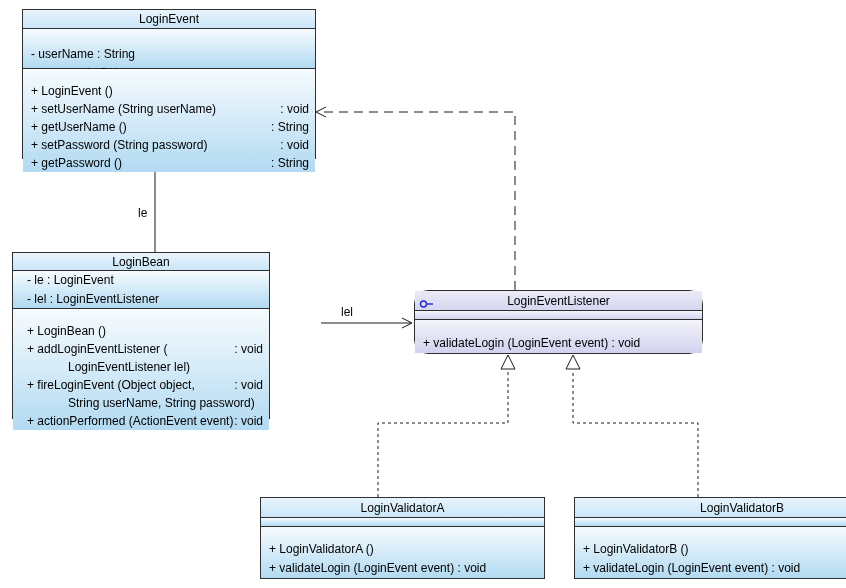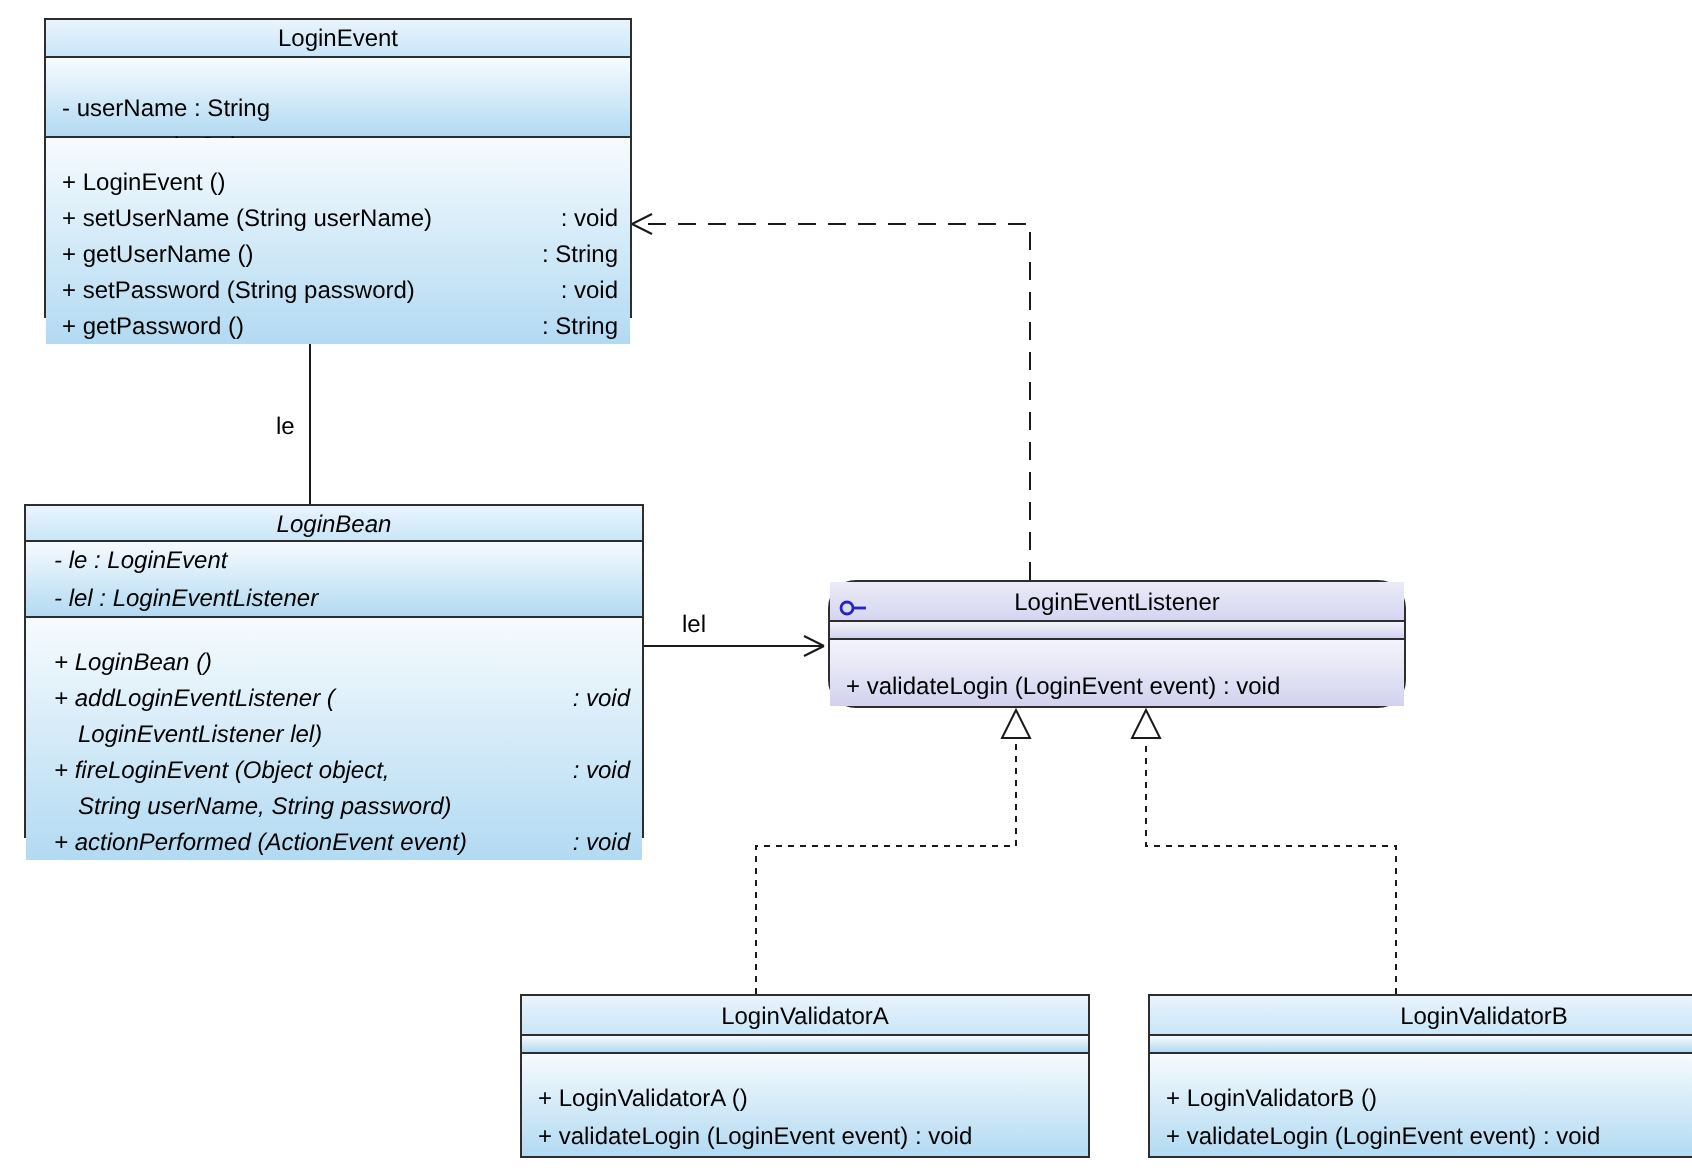--- a/index.html
+++ b/index.html
@@ -32,21 +32,21 @@
     box-sizing:border-box;flex:1;padding-top:13px;
     background:linear-gradient(180deg,var(--class-fill-top),var(--class-fill-bottom));
   }
   .iface .c-title{background:linear-gradient(180deg,var(--interface-title-top),var(--interface-title-bottom));}
   .iface .c-attrs,.iface .c-methods{background:linear-gradient(180deg,var(--interface-fill-top),var(--interface-fill-bottom));}
   .row{line-height:18px;height:18px;padding:0 6px 0 8px;white-space:nowrap;overflow:hidden;}
   .row.h19{line-height:19px;height:19px;}
   .row.flex{display:flex;justify-content:space-between;}
   .row.indent{padding-left:20px;}
   .bean .row{padding-left:14px;}
-  .bean .row.indent{padding-left:26px;}
+  .bean .row.indent{padding-left:26px;margin-left:29px;}
   .edge-label{position:absolute;z-index:2;background:transparent;line-height:13px;}
   .iface-icon{position:absolute;left:4px;top:4px;}
   .t19{line-height:19px;height:19px;} .t18{line-height:18px;height:18px;}
   .t20{line-height:20px;height:20px;}
 </style>
 </head>
 <body>
 
 <div id="canvas">
 
@@ -104,21 +104,21 @@
         <span>+ setPassword (String password)</span>
         <span>: void</span>
       </div>
       <div class="row flex">
         <span>+ getPassword ()</span>
         <span>: String</span>
       </div>
     </div>
   </div>
 
-  <div class="uml-class bean" style="left:12px;top:252px;width:310px;height:167px;font-style:italic;">
+  <div class="uml-class bean" style="left:12px;top:252px;width:258px;height:167px;">
     <div class="c-title t18">LoginBean</div>
     <div class="c-attrs" style="height:38px;">
       <div class="row h19">- le : LoginEvent</div>
       <div class="row h19">- lel : LoginEventListener</div>
     </div>
     <div class="c-methods">
       <div class="row flex">
         <span>+ LoginBean ()</span>
         <span></span>
       </div>

